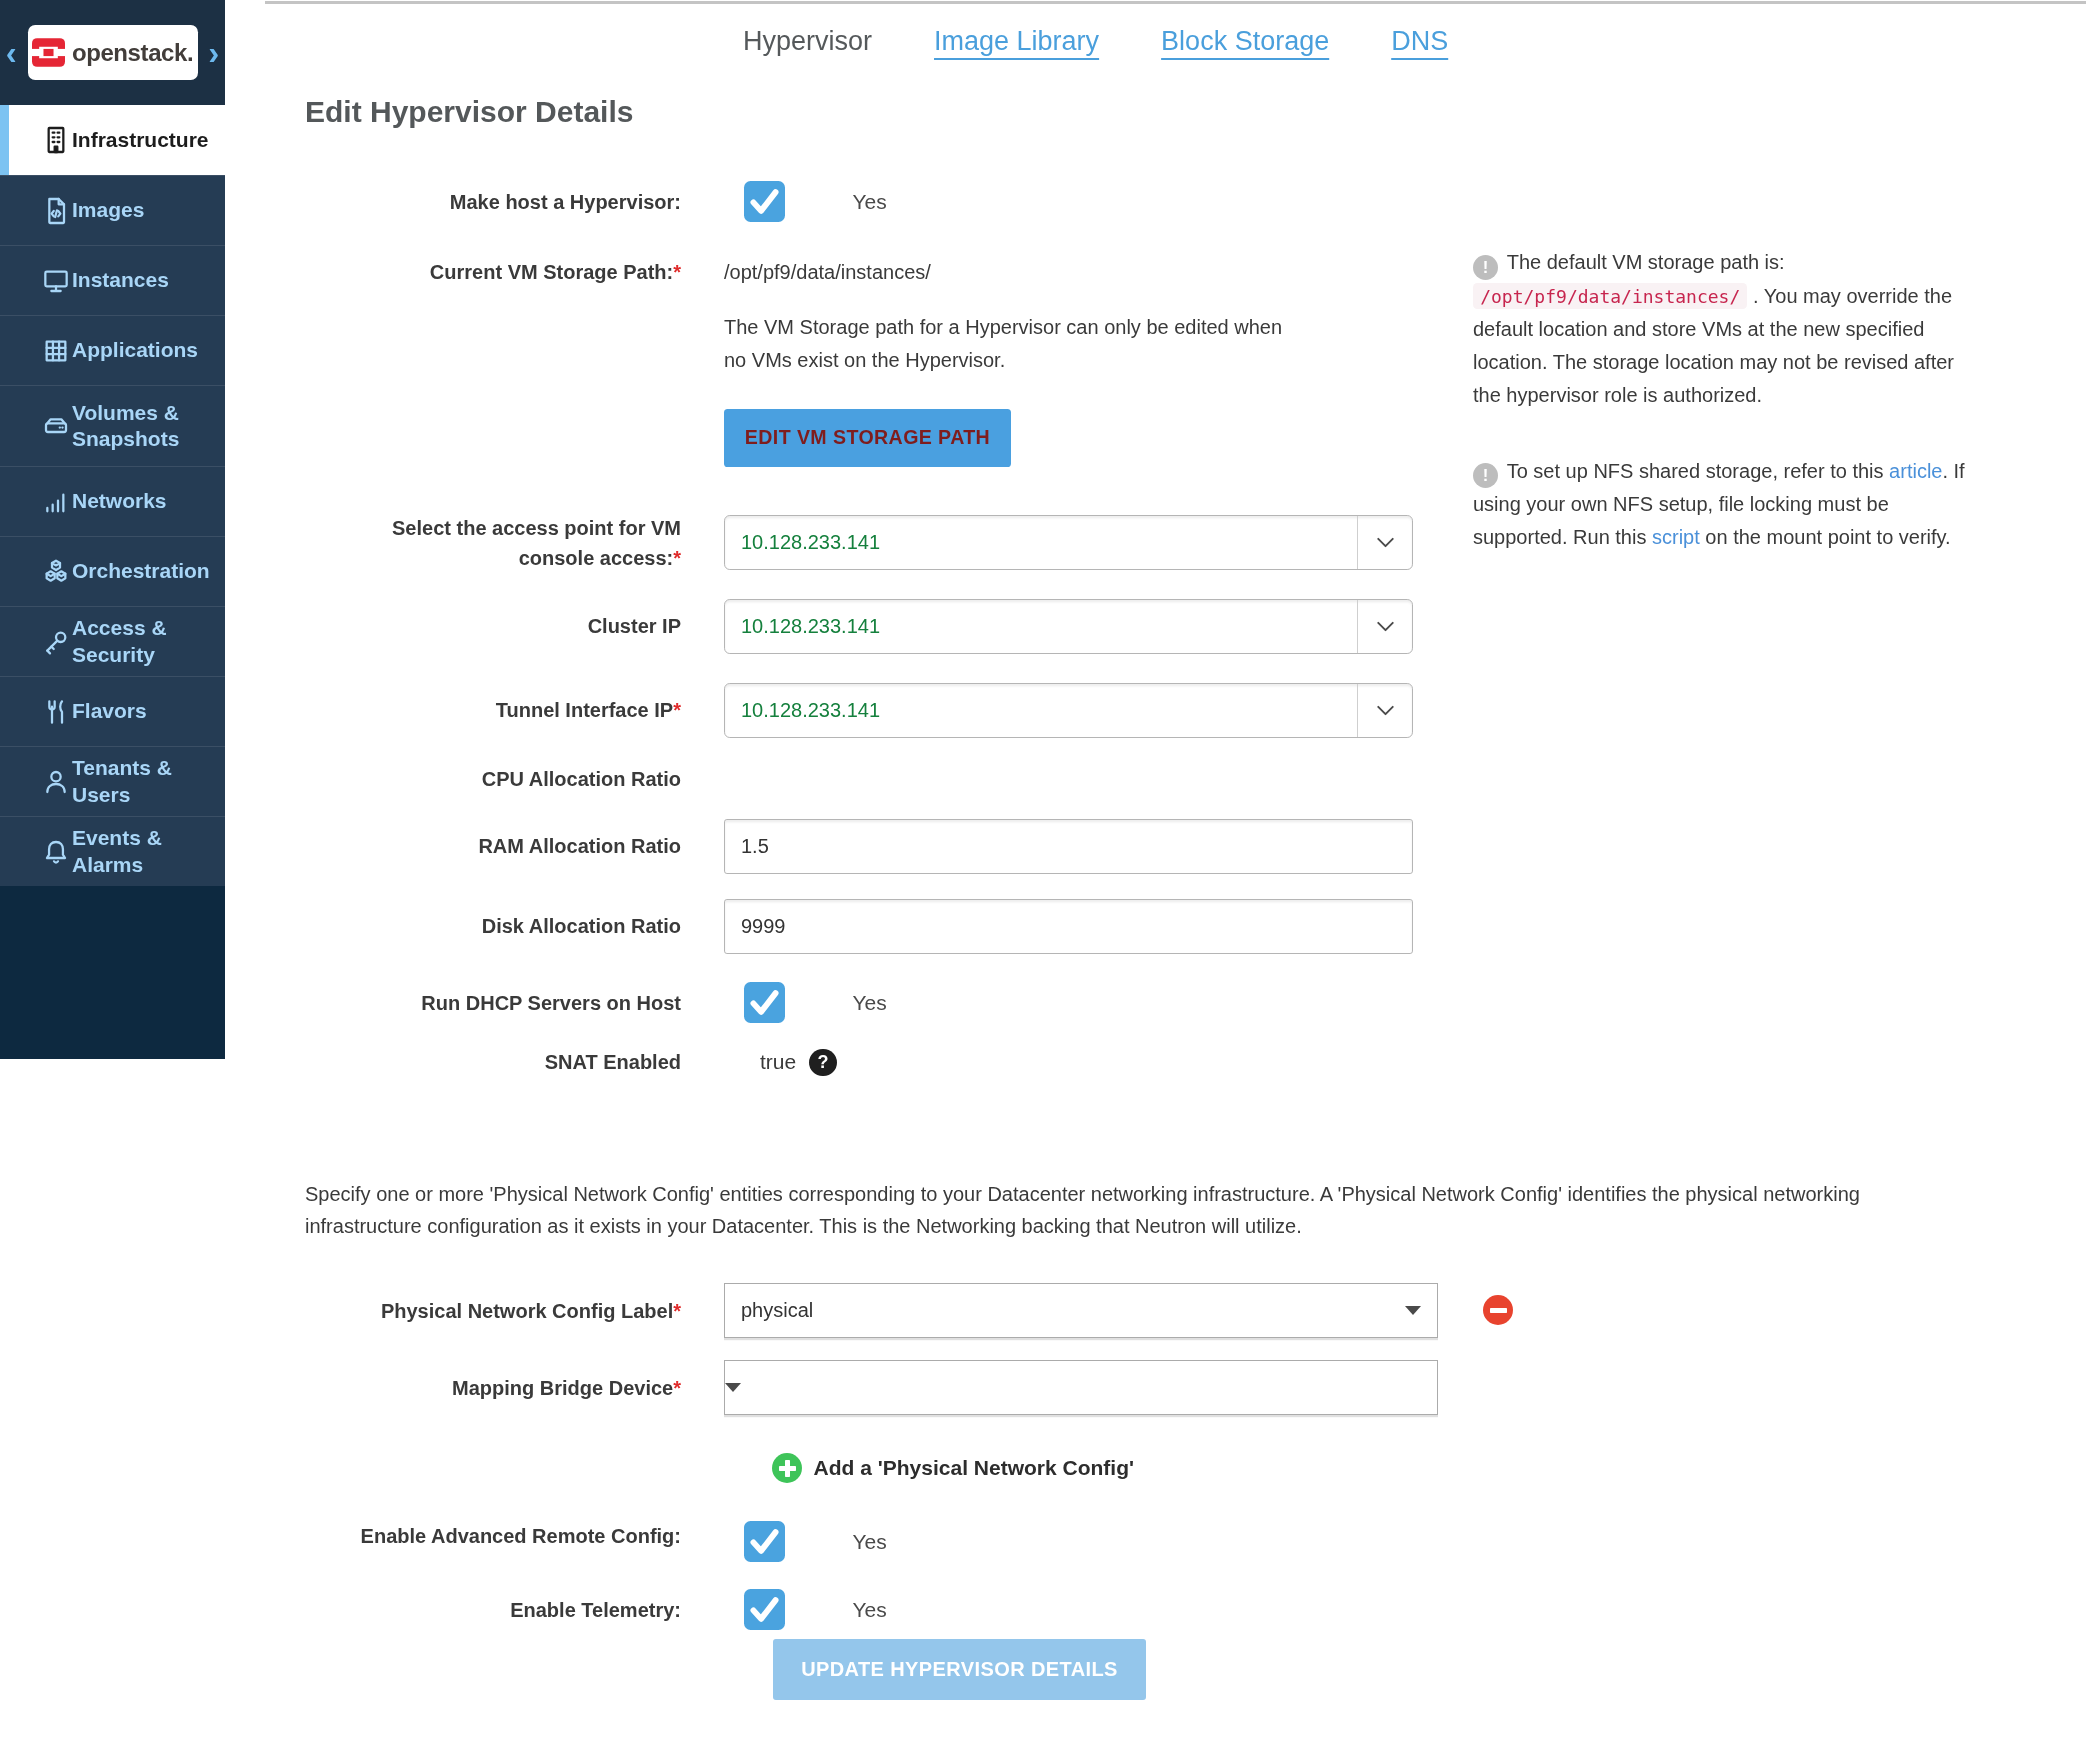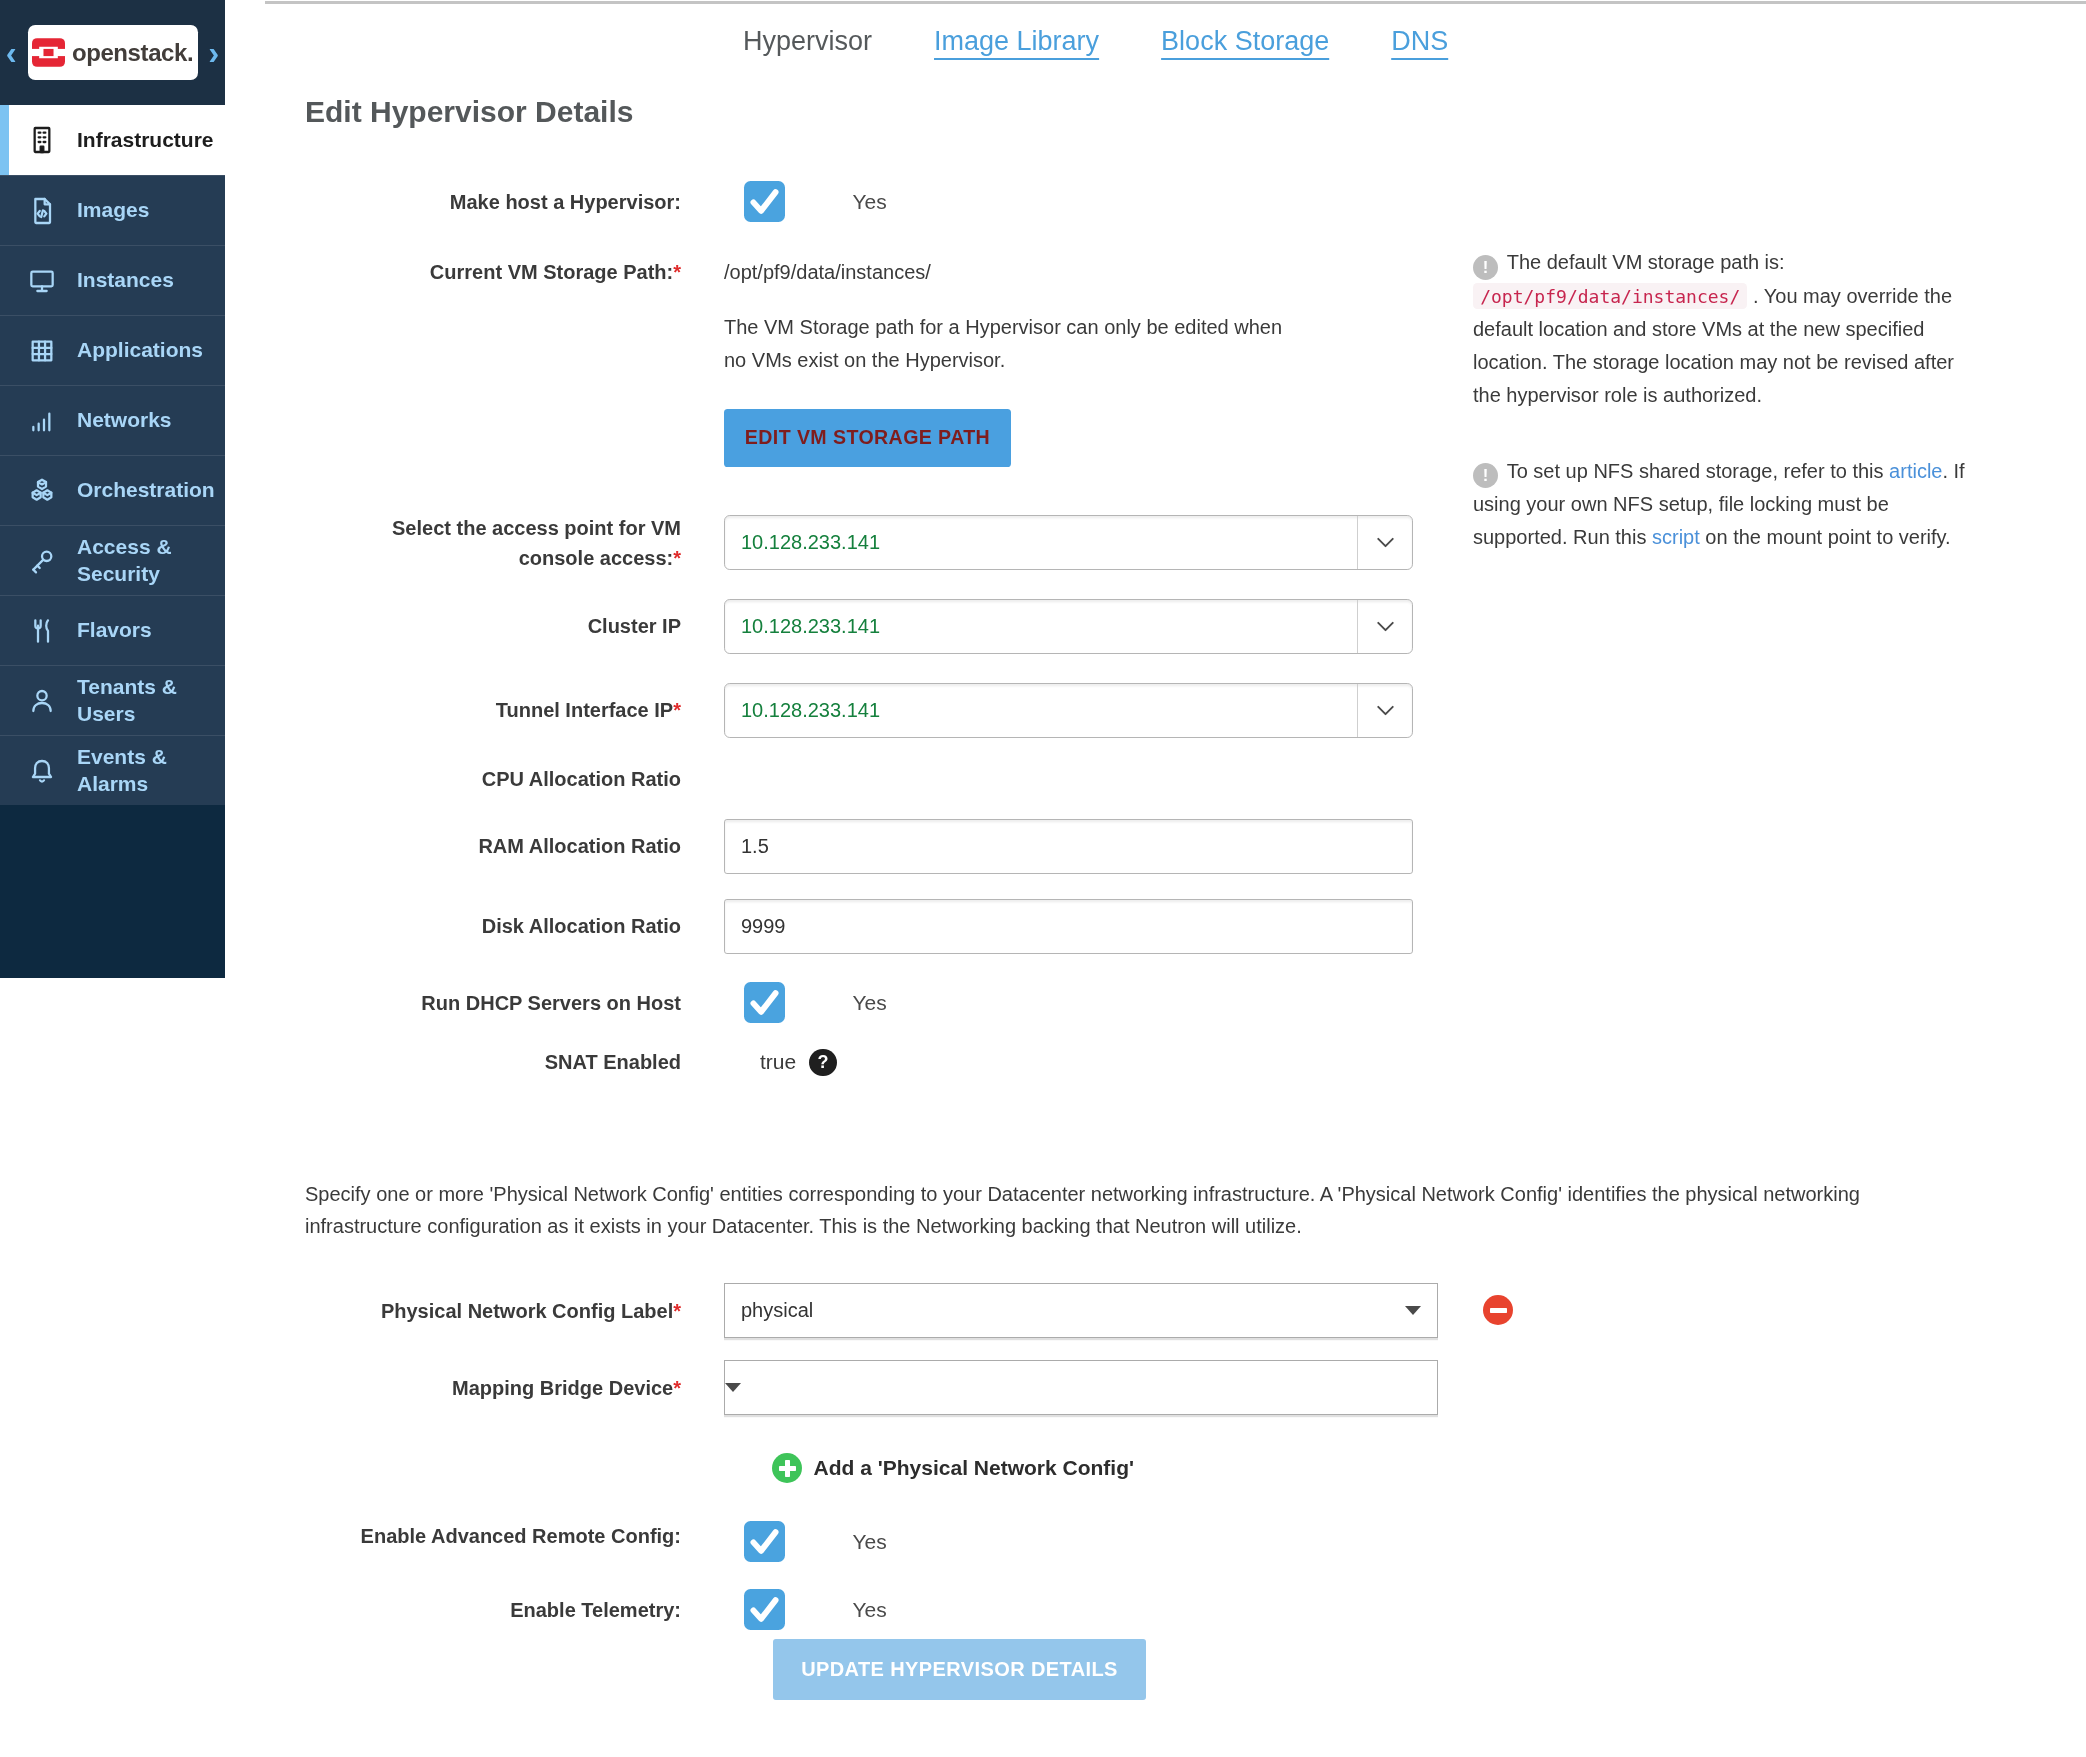--- a/index.html
+++ b/index.html
@@ -7,21 +7,21 @@
     font-family:"Liberation Sans","DejaVu Sans",sans-serif; }
   .page { position:relative; width:2087px; height:1758px; background:#fff; }
 
   
   .sidebar { position:absolute; left:0; top:0; width:225px; height:1061px; }
   .sb-header { height:105px; background:#1c3044; display:flex; align-items:center; justify-content:space-between; padding:0 4.3px; }
   .collapse { color:#6db9ef; font-size:33px; line-height:1; cursor:pointer; font-weight:bold; padding:0 1.4px; }
   .logo-box { background:#fff; border-radius:7.2px; width:170px; height:55px; display:flex; align-items:center; justify-content:center; gap:7.2px; }
   .logo-text { font-size:24px; font-weight:bold; color:#423d3a; letter-spacing:-0.4px; }
   .sb-items { background:#253c54; }
-  .sb-item { position:relative; display:flex; align-items:center; padding-left:26px; gap:19px;
+  .sb-item { position:relative; display:flex; align-items:center; padding-left:40px; 
     height:70px; border-top:0.7px solid rgba(255,255,255,0.10); cursor:pointer; }
   .sb-item:first-child { border-top:none; }
   .sb-item.two-line { height:81px; }
   .sb-icon { width:32px; height:32px; flex:0 0 32px; display:flex; align-items:center; justify-content:center; }
   .sb-icon svg { width:32px; height:32px; stroke:#a9d6f7; fill:none; stroke-width:1.7; stroke-linecap:round; stroke-linejoin:round; }
   .sb-label { font-size:21px; font-weight:bold; color:#a9d6f7; line-height:1.25; padding-right:7.2px; }
   .sb-item.active { background:#fff; }
   .sb-item.active .sb-label { color:#1d1d1d; }
   .sb-item.active .sb-icon svg { stroke:#1d1d1d; }
   .accent { position:absolute; left:0; top:0; width:9.4px; height:100%; background:#7cc3f2; }
@@ -180,20 +180,31 @@
           <svg viewBox="0 0 24 24">
               <rect x="5" y="5" width="14" height="14"></rect>
           <line x1="9.7" y1="5" x2="9.7" y2="19"></line>
               <line x1="14.3" y1="5" x2="14.3" y2="19"></line>
           <line x1="5" y1="9.7" x2="19" y2="9.7"></line>
               <line x1="5" y1="14.3" x2="19" y2="14.3"></line>
             </svg>
         </span>
         <span class="sb-label">Applications</span>
       </div>
+      <div class="sb-item two-line">
+        <span class="sb-icon">
+          <svg viewBox="0 0 24 24">
+              <path d="M5.5 10 L8 7 h8 l2.5 3"></path>
+              <rect x="4.5" y="10" width="15" height="6.5" rx="1.5"></rect>
+          <line x1="14.8" y1="13.2" x2="14.9" y2="13.2"></line>
+              <line x1="16.8" y1="13.2" x2="16.9" y2="13.2"></line>
+            </svg>
+        </span>
+        <span class="sb-label">Volumes &amp; Snapshots</span>
+      </div>
       <div class="sb-item">
         <span class="sb-icon">
           <svg viewBox="0 0 24 24">
               <line x1="5.5" y1="19" x2="5.5" y2="16.5"></line>
               <line x1="9.5" y1="19" x2="9.5" y2="14"></line>
           <line x1="13.5" y1="19" x2="13.5" y2="11"></line>
               <line x1="17.5" y1="19" x2="17.5" y2="6.5"></line>
             </svg>
         </span>
         <span class="sb-label">Networks</span>

